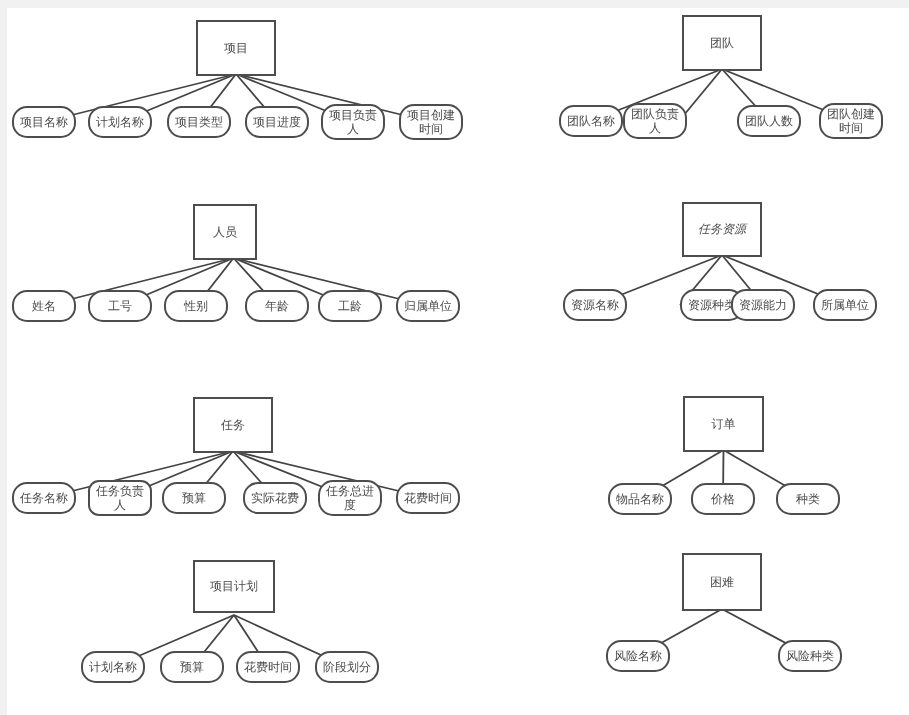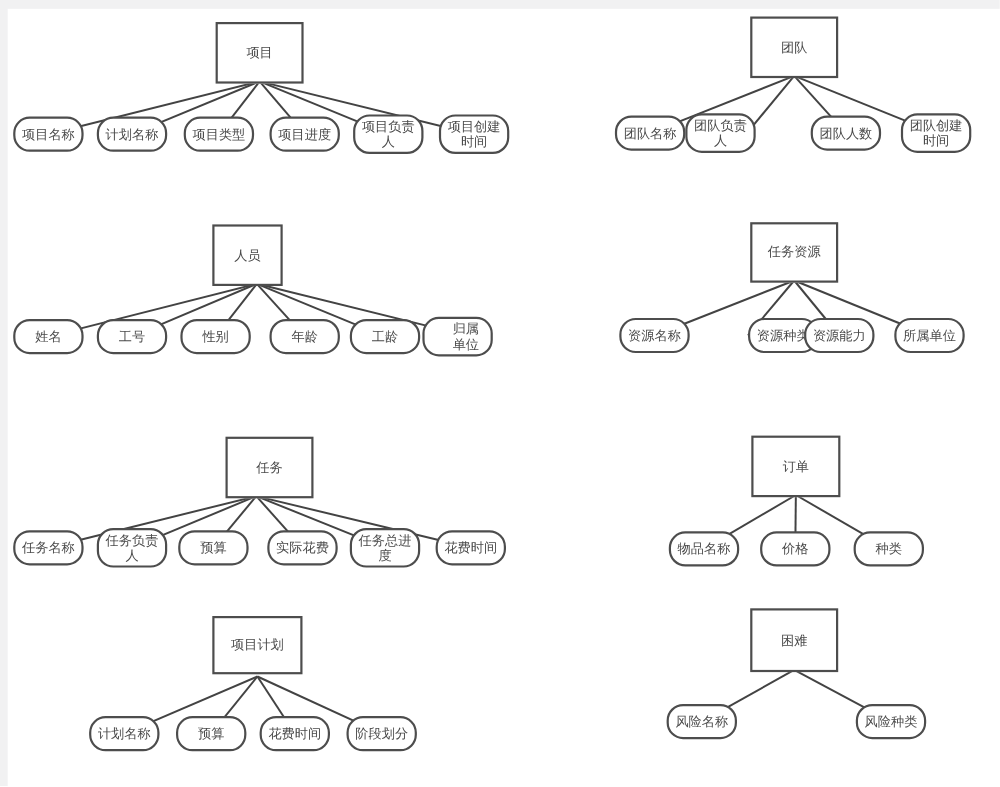--- a/index.html
+++ b/index.html
@@ -129,34 +129,34 @@
       <div class="attr-pill" style="left: 591px; top: 121px;">团队名称</div>
       <div class="attr-pill" style="left: 655px; top: 121px;">团队负责人</div>
       <div class="attr-pill" style="left: 769px; top: 121px;">团队人数</div>
       <div class="attr-pill" style="left: 851px; top: 121px;">团队创建时间</div>
       <div class="entity-box" style="left: 682px; top: 15px; width: 80px; height: 56px;">团队</div>
       <div class="attr-pill" style="left: 44px; top: 306px;">姓名</div>
       <div class="attr-pill" style="left: 120px; top: 306px;">工号</div>
       <div class="attr-pill" style="left: 196px; top: 306px;">性别</div>
       <div class="attr-pill" style="left: 277px; top: 306px;">年龄</div>
       <div class="attr-pill" style="left: 350px; top: 306px;">工龄</div>
-      <div class="attr-pill" style="left: 416px; top: 306px; padding-left: 20px;">归属单位</div>
+      <div class="attr-pill" style="left: 428px; top: 306px;">归属单位</div>
       <div class="entity-box" style="left: 193px; top: 204px; width: 64px; height: 56px;">人员</div>
       <div class="attr-pill" style="left: 595px; top: 305px;">资源名称</div>
       <div class="attr-pill" style="left: 680px; top: 305px; margin-left: 32px;">资源种类</div>
       <div class="attr-pill" style="left: 763px; top: 305px;">资源能力</div>
       <div class="attr-pill" style="left: 845px; top: 305px;">所属单位</div>
-      <div class="entity-box" style="left: 682px; top: 202px; width: 80px; height: 55px;">任务资源</div>
+      <div class="entity-box" style="left: 682px; top: 202px; width: 80px; height: 55px; font-style: italic;">任务资源</div>
       <div class="attr-pill" style="left: 44px; top: 498px;">任务名称</div>
-      <div class="attr-pill" style="left: 120px; top: 498px;">任务负责人</div>
+      <div class="attr-pill" style="left: 120px; top: 498px; border-radius: 11px;">任务负责人</div>
       <div class="attr-pill" style="left: 194px; top: 498px;">预算</div>
       <div class="attr-pill" style="left: 275px; top: 498px;">实际花费</div>
       <div class="attr-pill" style="left: 350px; top: 498px;">任务总进度</div>
       <div class="attr-pill" style="left: 428px; top: 498px;">花费时间</div>
-      <div class="entity-box" style="left: 193px; top: 397px; width: 80px; height: 56px; margin-left: 12px;">任务</div>
+      <div class="entity-box" style="left: 193px; top: 397px; width: 80px; height: 56px;">任务</div>
       <div class="attr-pill" style="left: 640px; top: 499px;">物品名称</div>
       <div class="attr-pill" style="left: 723px; top: 499px;">价格</div>
       <div class="attr-pill" style="left: 808px; top: 499px;">种类</div>
       <div class="entity-box" style="left: 683px; top: 396px; width: 81px; height: 56px;">订单</div>
       <div class="attr-pill" style="left: 113px; top: 667px;">计划名称</div>
       <div class="attr-pill" style="left: 192px; top: 667px;">预算</div>
       <div class="attr-pill" style="left: 268px; top: 667px;">花费时间</div>
       <div class="attr-pill" style="left: 347px; top: 667px;">阶段划分</div>
       <div class="entity-box" style="left: 193px; top: 560px; width: 82px; height: 53px;">项目计划</div>
       <div class="attr-pill" style="left: 638px; top: 656px;">风险名称</div>

